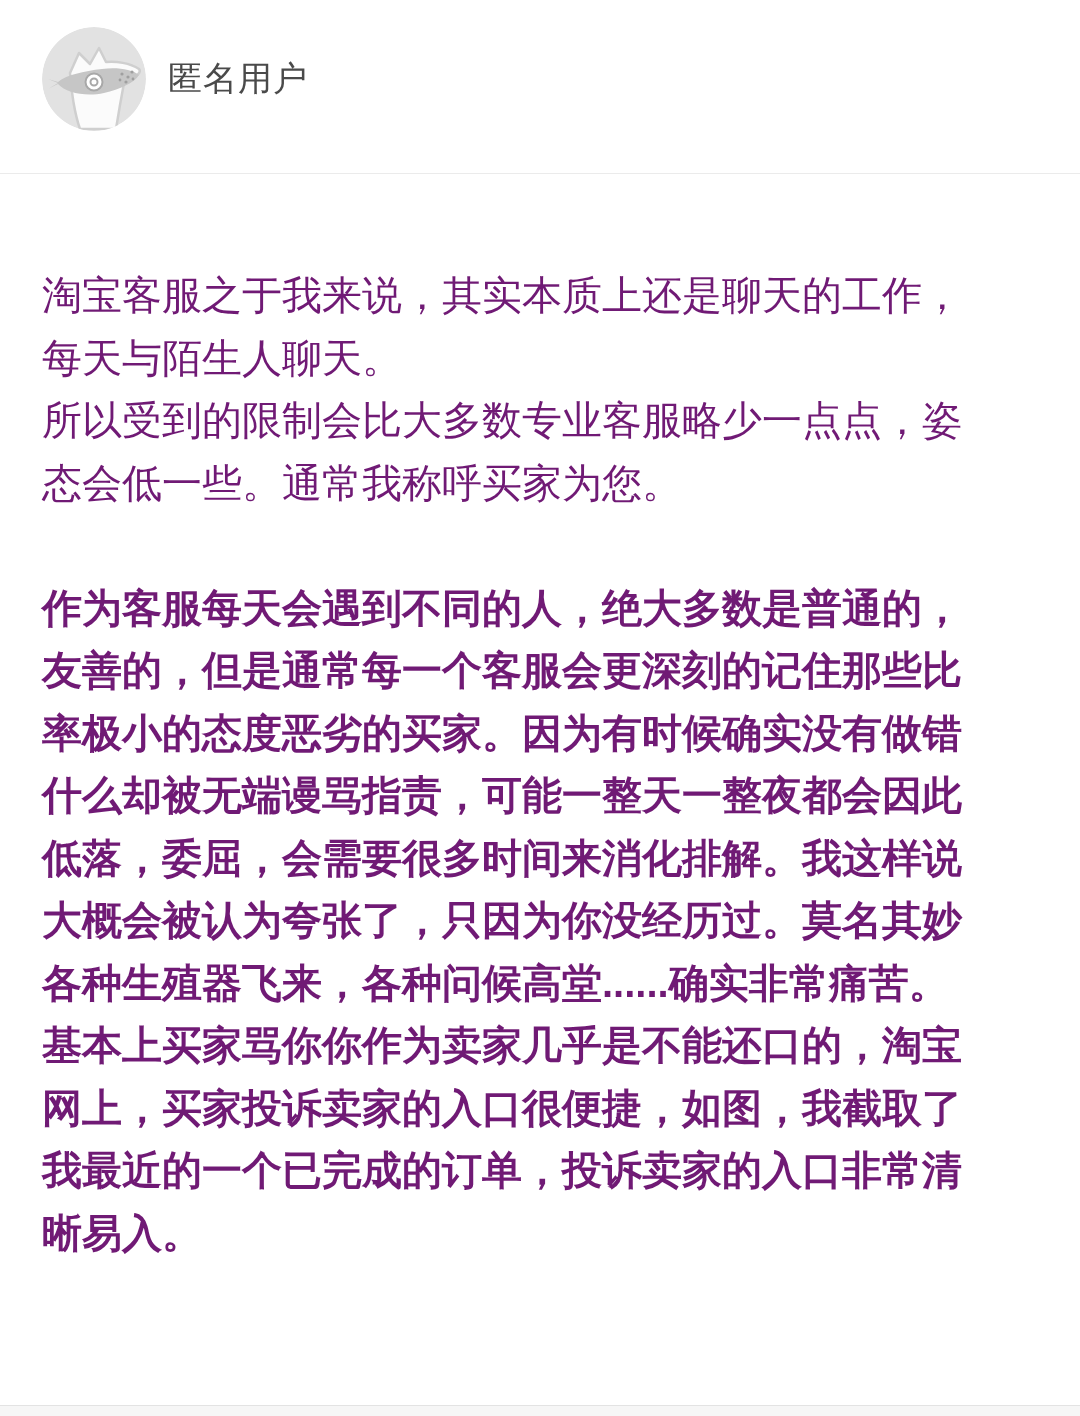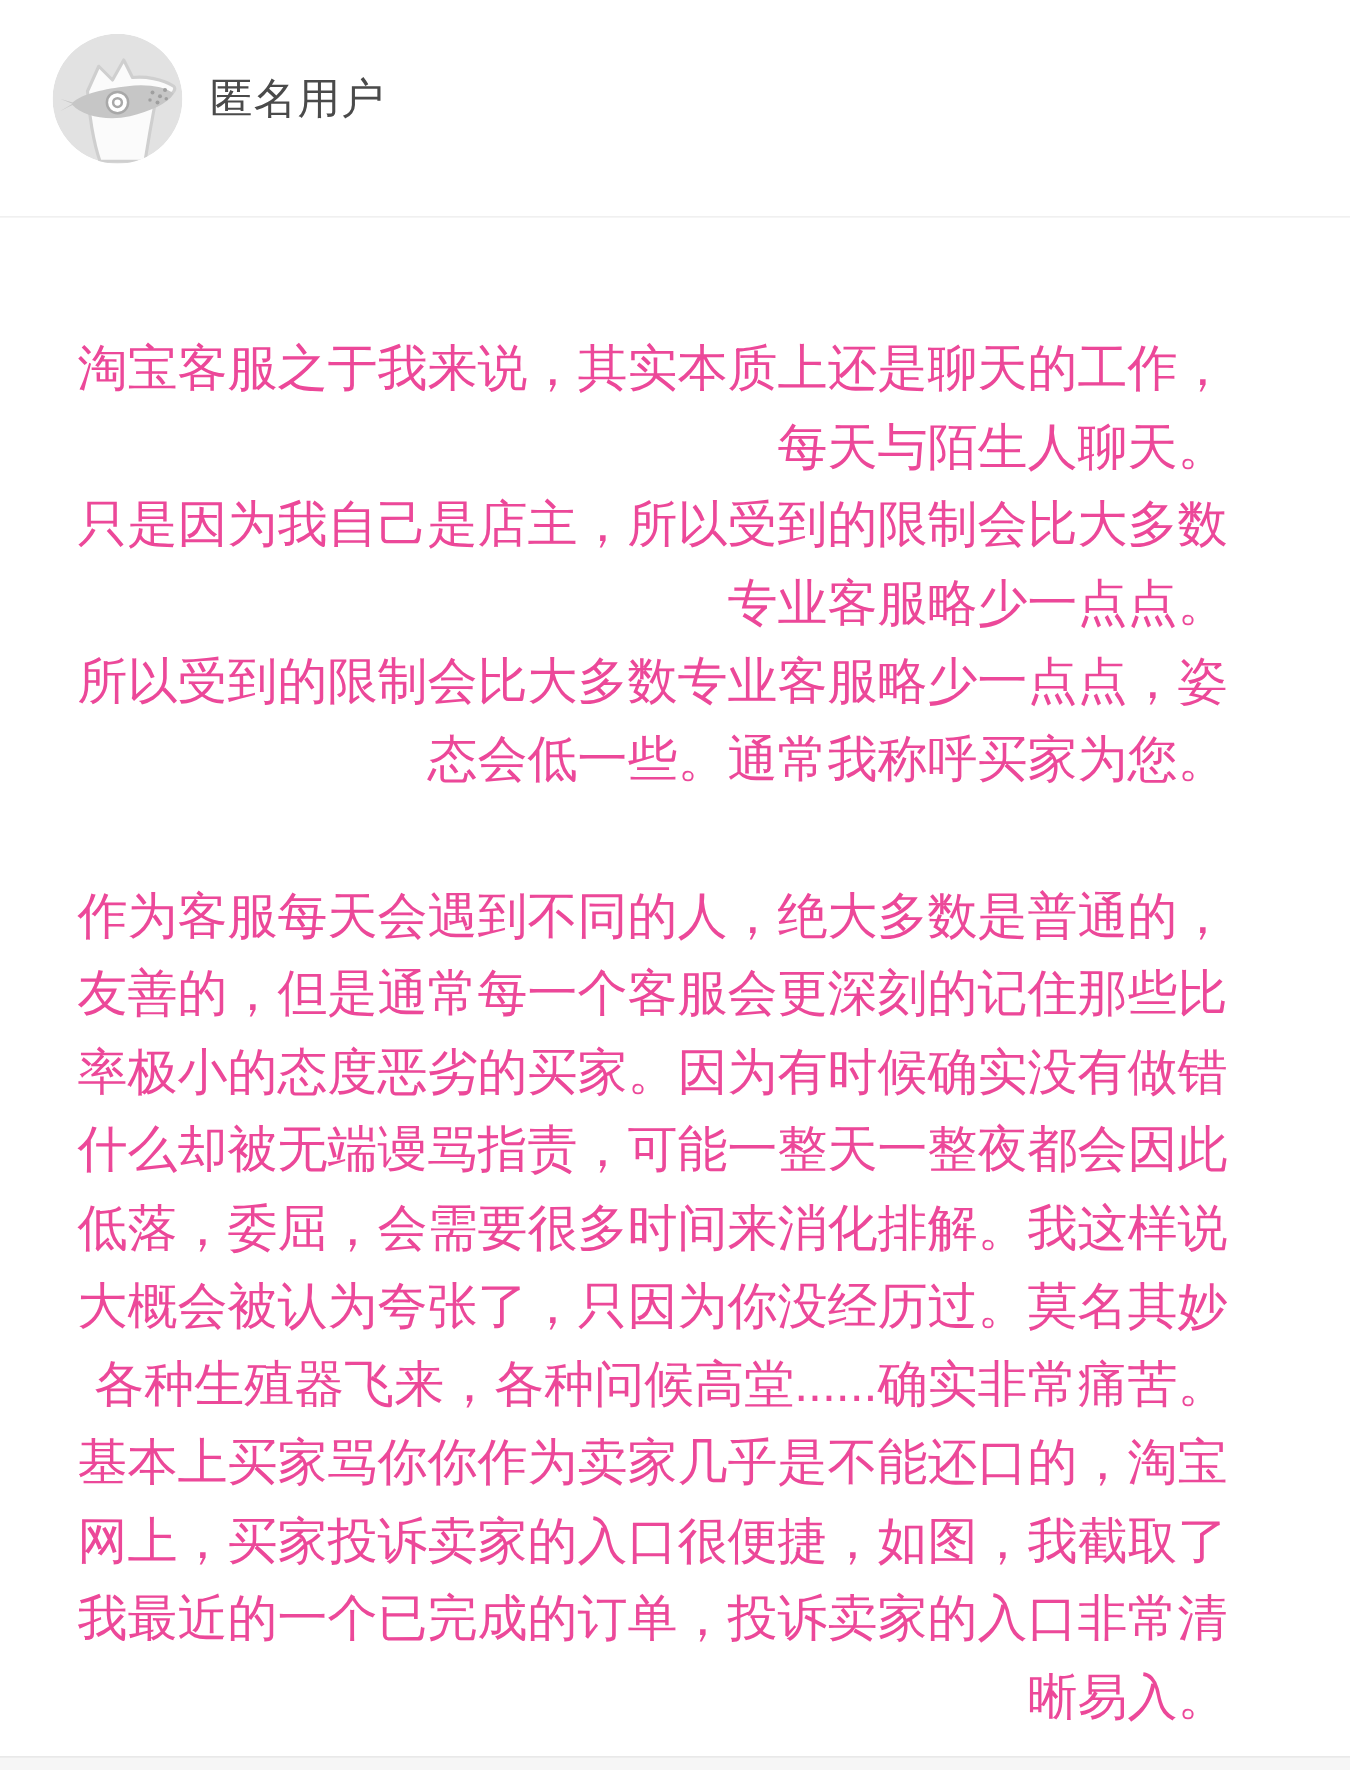--- a/index.html
+++ b/index.html
@@ -48,27 +48,28 @@
   }
   
   .answer-body {
     box-sizing: border-box;
     padding: 90px 98px 0 42px;
   }
   .para {
     margin: 0;
     font-size: 40px;
     line-height: 62.5px;
-    color: #ec4899;
-    text-align: right;
+    color: #701a75;
+    text-align: left;
     word-break: break-all;
     overflow-wrap: break-word;
   }
   .para-gap {
     margin-top: 62.5px;
+    font-weight: bold;
   }
   
   .bottom-strip {
     position: absolute;
     left: 0;
     top: 1405px;
     width: 1080px;
     height: 11px;
     background: #f6f6f6;
     border-top: 1px solid #e3e3e3;
@@ -119,20 +120,19 @@
           <circle cx="91" cy="52" r="1.4" fill="#9f9f9f"></circle>
           <circle cx="78" cy="53" r="1.4" fill="#9f9f9f"></circle>
         </svg>
       </div>
       <span class="username">匿名用户</span>
     </div>
   </div>
 
   <div class="answer-body">
     <p class="para">淘宝客服之于我来说，其实本质上还是聊天的工作，每天与陌生人聊天。</p>
-    <p class="para">只是因为我自己是店主，所以受到的限制会比大多数专业客服略少一点点。</p>
     <p class="para">所以受到的限制会比大多数专业客服略少一点点，姿态会低一些。通常我称呼买家为您。</p>
     <p class="para para-gap">作为客服每天会遇到不同的人，绝大多数是普通的，友善的，但是通常每一个客服会更深刻的记住那些比率极小的态度恶劣的买家。因为有时候确实没有做错什么却被无端谩骂指责，可能一整天一整夜都会因此低落，委屈，会需要很多时间来消化排解。我这样说大概会被认为夸张了，只因为你没经历过。莫名其妙各种生殖器飞来，各种问候高堂......确实非常痛苦。基本上买家骂你你作为卖家几乎是不能还口的，淘宝网上，买家投诉卖家的入口很便捷，如图，我截取了我最近的一个已完成的订单，投诉卖家的入口非常清晰易入。</p>
   </div>
 
   <div class="bottom-strip"></div>
 
 </div>
 
 </body></html>

